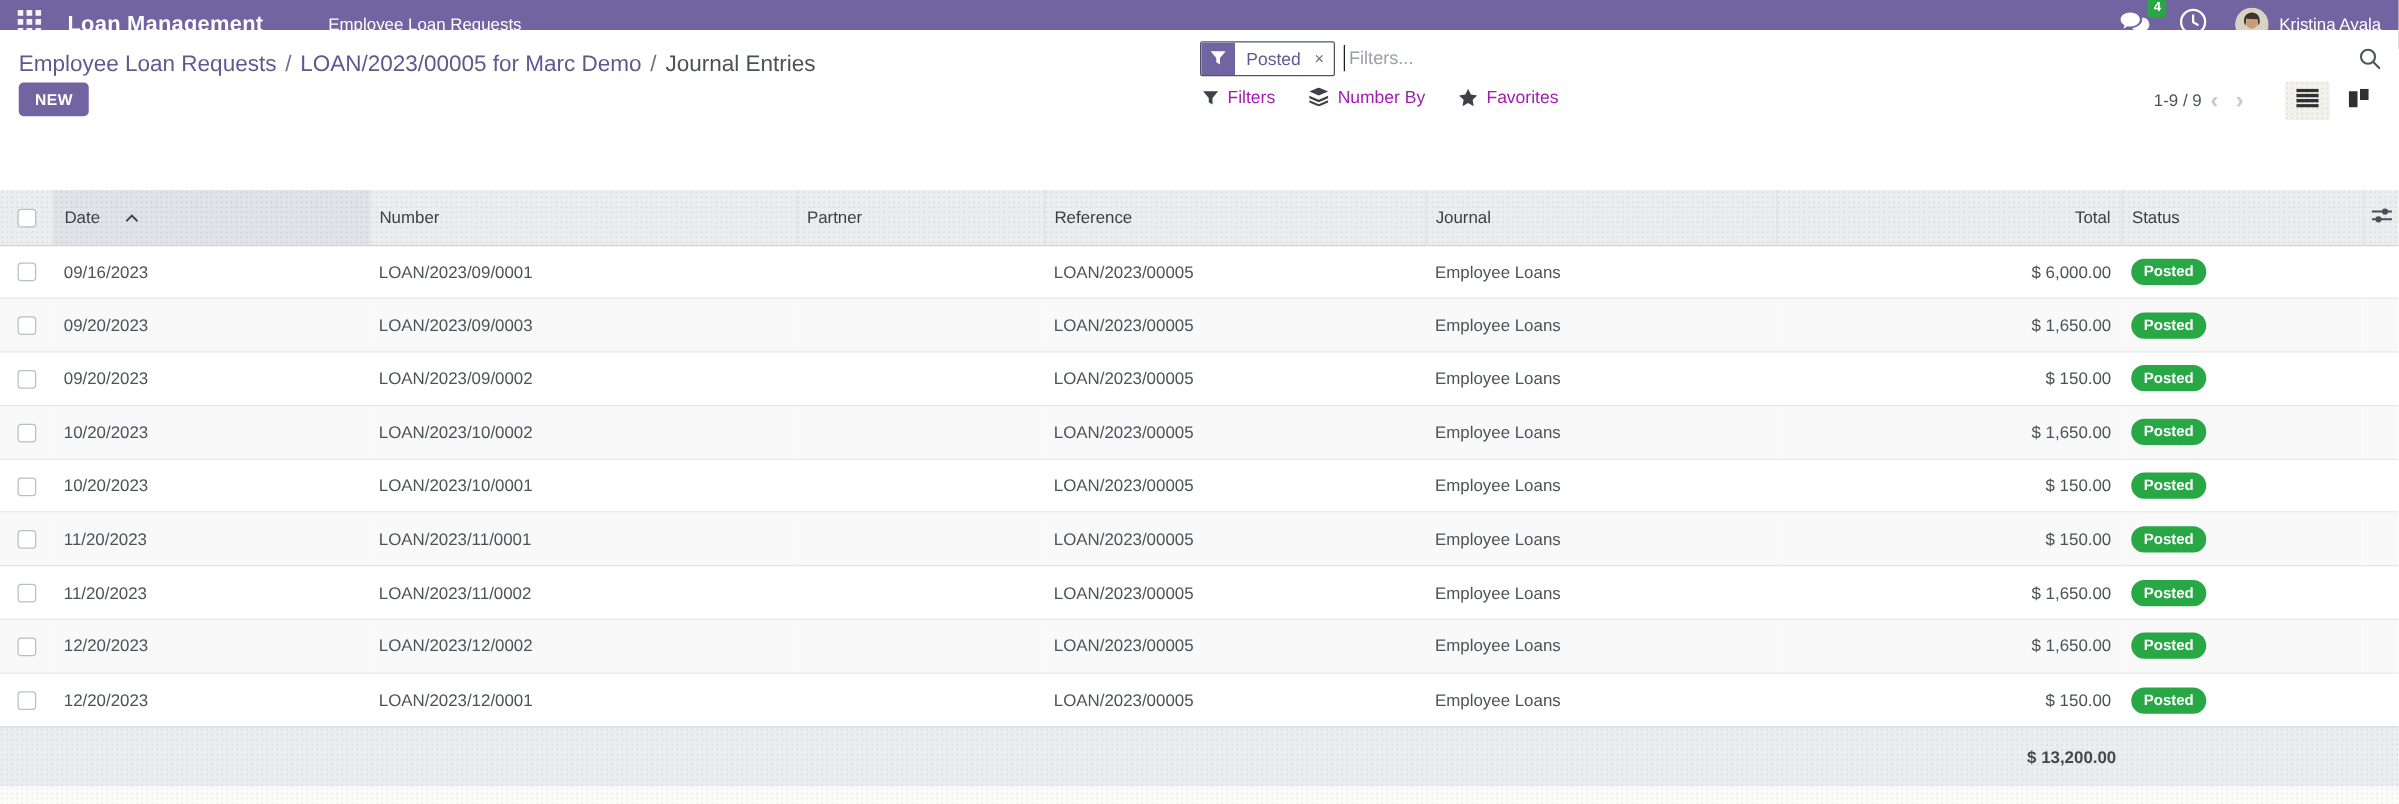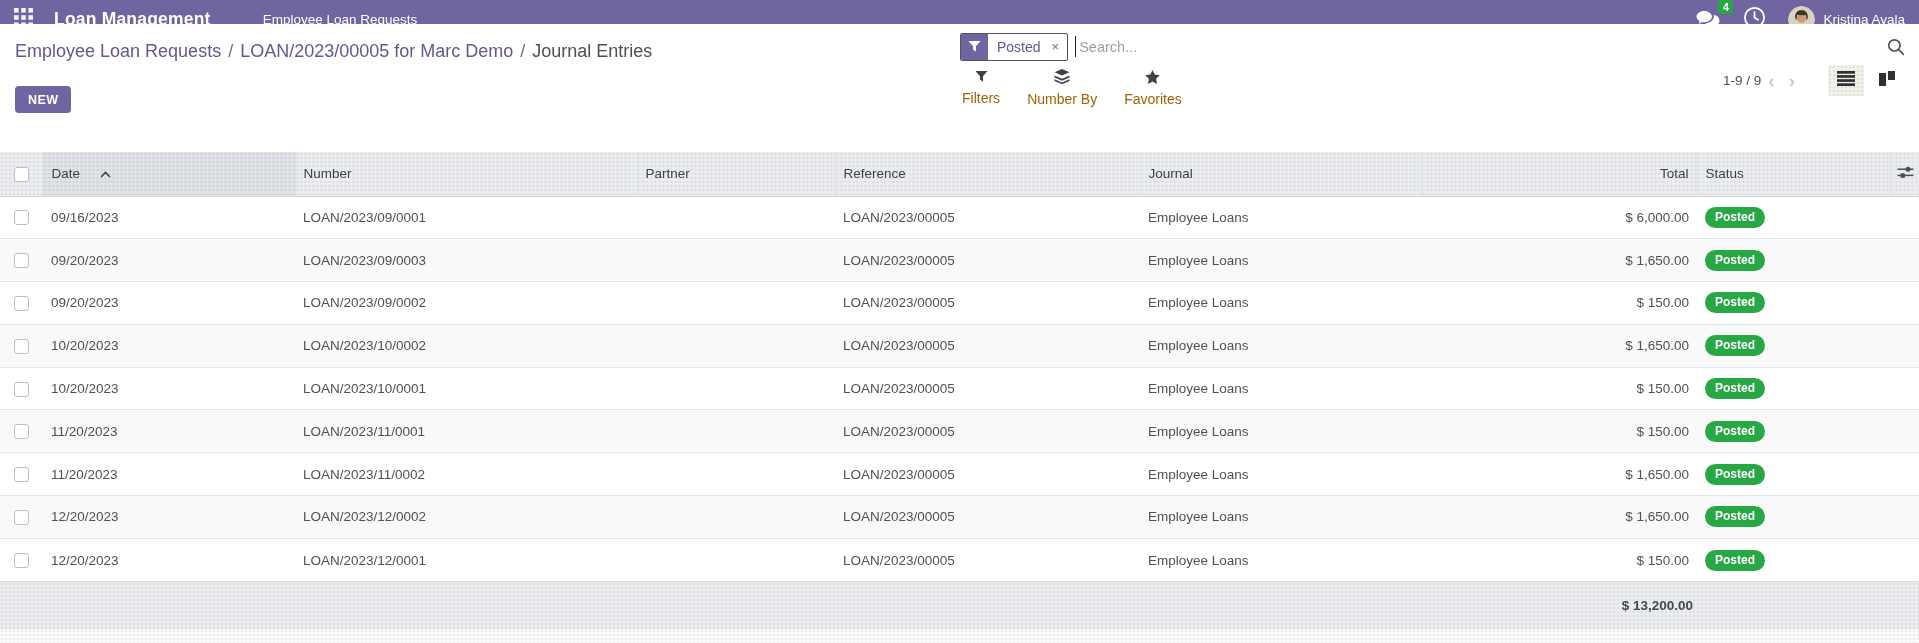--- a/index.html
+++ b/index.html
@@ -41,24 +41,24 @@
   .facet-icon { width:27px; background:var(--accent); display:flex; align-items:center; justify-content:center; }
   .facet-label { display:flex; align-items:center; padding:0 9px; color:var(--link); font-size:14px; }
   .facet-remove { display:flex; align-items:center; padding:0 8px 0 2px; color:#6b7075; font-size:13px; cursor:pointer; }
   .text-caret { width:1px; height:21px; background:#1d1d1d; margin-left:7px; }
   .search-placeholder { color:#9aa0a6; font-size:14.5px; margin-left:3px; cursor:text; }
   .search-glass { margin-left:auto; cursor:pointer; display:flex; align-items:center; }
 
   .new-btn { position:absolute; left:15px; top:42px; height:27px; padding:0 13px;
     background:var(--accent); color:#fff; border:none; border-radius:4px;
     font-size:12.5px; font-weight:700; letter-spacing:.4px; cursor:pointer;
-    font-family:"Liberation Sans","DejaVu Sans",sans-serif;margin-top:20px; }
+    font-family:"Liberation Sans","DejaVu Sans",sans-serif; }
 
   .search-menus { position:absolute; left:962px; top:45px; display:flex; gap:27px; align-items:center; }
-  .menu-btn { display:flex; align-items:center; gap:7px; font-size:14px; color:#a16207; cursor:pointer;flex-direction:column; }
+  .menu-btn { display:flex; align-items:flex-end; gap:7px; font-size:14px; color:#a21caf; cursor:pointer; }
   .menu-btn svg { display:block; }
 
   .pager-area { position:absolute; right:14px; top:41px; display:flex; align-items:center; }
   .pager-range { font-size:13.5px; color:#4c5157; }
   .pager-btn { color:#c6c8ca; font-size:19px; font-weight:700; padding:0 7px; cursor:pointer; line-height:1; }
   .switcher { display:flex; gap:5px; margin-left:26px; }
   .view-btn { width:36px; height:31px; display:flex; align-items:center; justify-content:center;
     border-radius:3px; cursor:pointer; }
   .view-btn.active { background-color:#f2f1ec;
     background-image:radial-gradient(#e2e0d8 .8px, transparent .8px); background-size:4px 4px; }
@@ -168,21 +168,21 @@
     <span class="facet">
       <span class="facet-icon">
         <svg width="13" height="13" viewBox="0 0 14 14">
             <path d="M.5 1h13L8.6 6.8v5.7l-3.2-1.9V6.8z" fill="#fff"></path>
           </svg>
       </span>
       <span class="facet-label">Posted</span>
       <span class="facet-remove">×</span>
     </span>
     <span class="text-caret"></span>
-    <span class="search-placeholder">Search...</span>
+    <span class="search-placeholder">Filters...</span>
     <span class="search-glass">
       <svg width="18" height="18" viewBox="0 0 18 18">
         <circle cx="7.4" cy="7.4" r="5.6" fill="none" stroke="#50555a" stroke-width="1.7"></circle>
         <path d="M11.6 11.6 16.4 16.4" stroke="#50555a" stroke-width="1.7" stroke-linecap="round"></path>
       </svg>
     </span>
   </div>
 
   <button class="new-btn">NEW</button>
 

